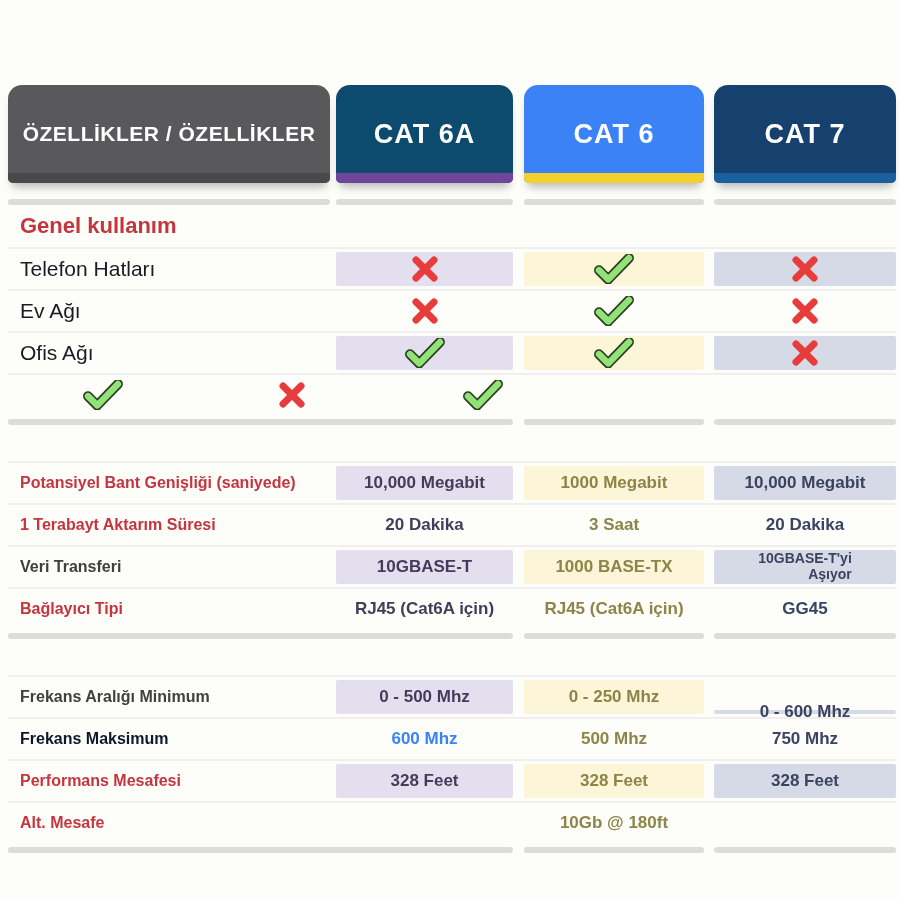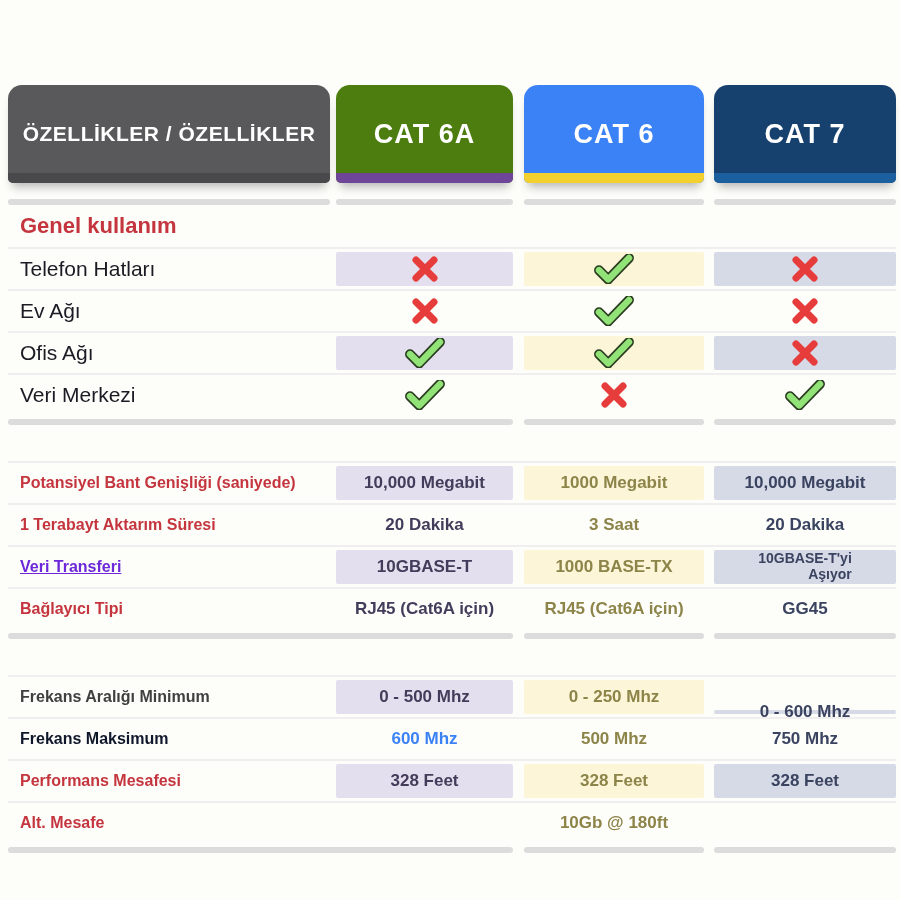--- a/index.html
+++ b/index.html
@@ -61,21 +61,21 @@
 </head>
 <body>
 
 <div class="wrap">
 
   <div class="flexrow tabs">
     <div class="tab tab-features w-label" id="tab-features" style="background: rgb(89, 89, 91); color: rgb(255, 255, 255);">
       <span class="strip" style="background: rgb(73, 73, 76);"></span>
       <span class="tab-text">ÖZELLİKLER / ÖZELLİKLER</span>
     </div>
-    <div class="tab cat-tab w-a" style="background: #4d7c0f;">
+    <div class="tab cat-tab w-a" style="background: #0c4a6e;">
       <span class="strip" style="background: rgb(111, 69, 154);"></span>
       <span class="tab-text">CAT 6A</span>
     </div>
     <div class="tab cat-tab w-b" style="background: #3b82f6;">
       <span class="strip" style="background: rgb(244, 208, 46);"></span>
       <span class="tab-text">CAT 6</span>
     </div>
     <div class="tab cat-tab w-c" style="background: rgb(22, 64, 110);">
       <span class="strip" style="background: rgb(28, 95, 159);"></span>
       <span class="tab-text">CAT 7</span>
@@ -161,21 +161,20 @@
 </div>
         <div class="cell w-c" style="background: rgb(214, 217, 230);">
   <span class="icon">
     <svg width="28" height="28" viewBox="0 0 28 28">
       <path d="M5 5 L23 23 M23 5 L5 23" fill="none" stroke="#e63c3b" stroke-width="7" stroke-linecap="round"></path>
     </svg>
   </span>
 </div>
       </div>
       <div class="flexrow row">
-        <div class="lcell w-label label-dark">Veri Merkezi</div>
         <div class="cell w-a">
   <span class="icon">
     <svg width="40" height="30" viewBox="0 0 34 26">
       <path d="M4 14 L12 22 L30 3.5" fill="none" stroke="#2b3d21" stroke-width="8.6" stroke-linecap="round" stroke-linejoin="round"></path>
       <path d="M4 14 L12 22 L30 3.5" fill="none" stroke="#92e377" stroke-width="5.6" stroke-linecap="round" stroke-linejoin="round"></path>
     </svg>
   </span>
 </div>
         <div class="cell w-b">
   <span class="icon">
@@ -205,21 +204,21 @@
         <div class="cell w-b" style="background: rgb(252, 245, 216); color: rgb(140, 132, 72);">1000 Megabit</div>
         <div class="cell w-c" style="background: rgb(214, 217, 230); color: rgb(58, 67, 96);">10,000 Megabit</div>
       </div>
       <div class="flexrow row">
         <div class="lcell w-label label-red" style="color: rgb(196, 53, 62);">1 Terabayt Aktarım Süresi</div>
         <div class="cell w-a" style="color: rgb(67, 60, 90);">20 Dakika</div>
         <div class="cell w-b" style="color: rgb(140, 132, 72);">3 Saat</div>
         <div class="cell w-c" style="color: rgb(58, 67, 96);">20 Dakika</div>
       </div>
       <div class="flexrow row">
-        <div class="lcell w-label label-red" style="color: #6d28d9; text-decoration: underline;">Veri Transferi</div>
+        <div class="lcell w-label label-red" style="color: #404040;">Veri Transferi</div>
         <div class="cell w-a" style="background: rgb(228, 223, 238); color: rgb(67, 60, 90);">10GBASE-T</div>
         <div class="cell w-b" style="background: rgb(252, 245, 216); color: rgb(140, 132, 72);">1000 BASE-TX</div>
         <div class="cell w-c small" style="background: rgb(214, 217, 230); color: rgb(58, 67, 96);">10GBASE-T'yi
 Aşıyor</div>
       </div>
       <div class="flexrow row">
         <div class="lcell w-label label-red" style="color: rgb(196, 53, 62);">Bağlayıcı Tipi</div>
         <div class="cell w-a" style="color: rgb(67, 60, 90);">RJ45 (Cat6A için)</div>
         <div class="cell w-b" style="color: rgb(140, 132, 72);">RJ45 (Cat6A için)</div>
         <div class="cell w-c" style="color: rgb(58, 67, 96);">GG45</div>

